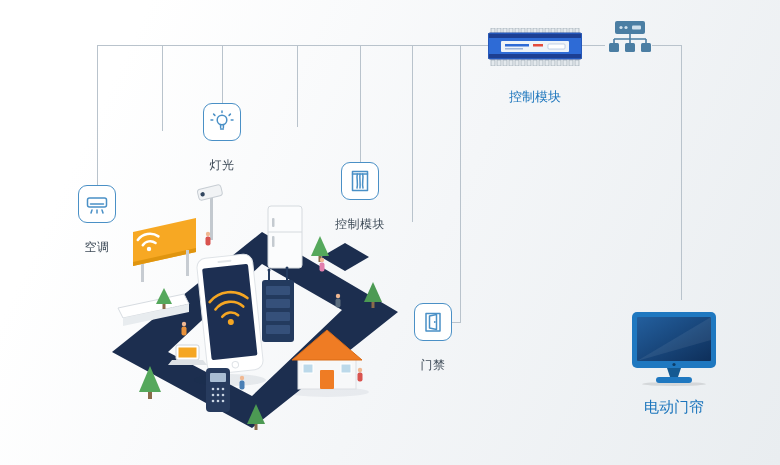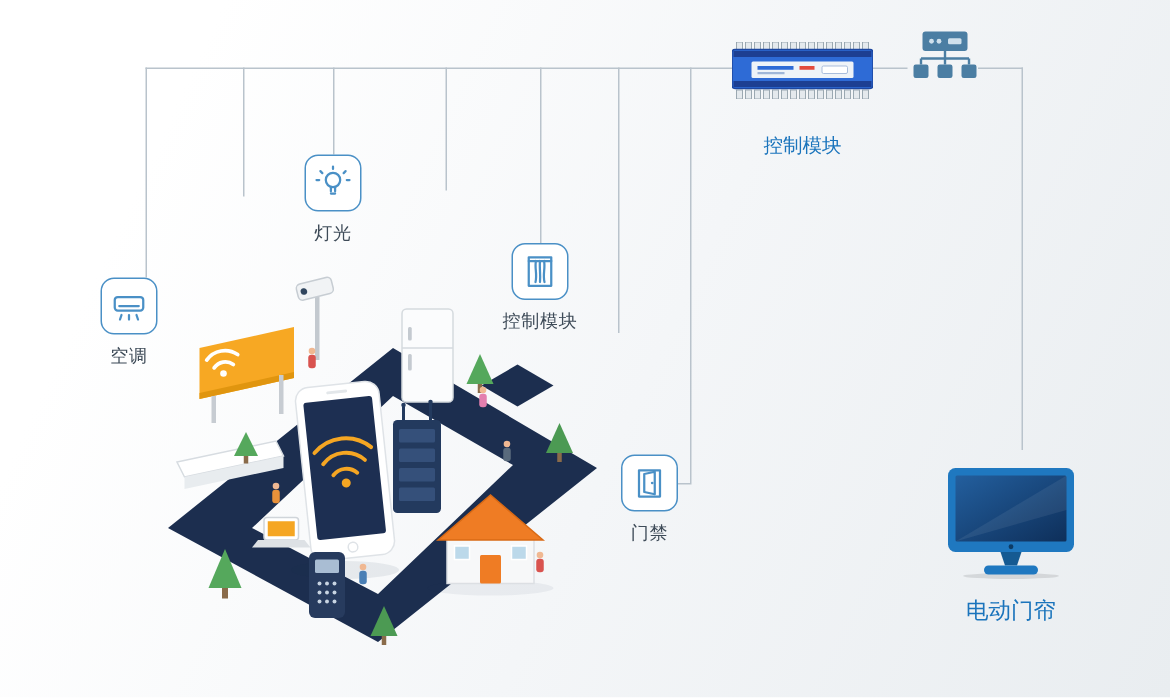--- a/index.html
+++ b/index.html
@@ -10,22 +10,22 @@
   }
   .line{position:absolute;background:#b9c3cc;z-index:1;}
   .scene{position:absolute;left:88px;top:168px;width:330px;height:290px;z-index:2;}
   .device{position:absolute;width:76px;text-align:center;z-index:3;}
   .dev-box{
     width:38px;height:38px;margin:0 auto;background:#fff;box-sizing:border-box;
     border:1.5px solid #4a90c6;border-radius:9px;
     display:flex;align-items:center;justify-content:center;
   }
   .dev-box svg{stroke:#4a90c6;fill:none;stroke-width:1.5;stroke-linecap:round;stroke-linejoin:round;}
-  .dev-label{margin-top:6px;font-size:12px;color:#3e4b58;letter-spacing:.5px;}
-  .dev-aircon{left:48px;top:185px;}
+  .dev-label{margin-top:16px;font-size:12px;color:#3e4b58;letter-spacing:.5px;}
+  .dev-aircon{left:59px;top:185px;}
   .dev-router{left:124px;top:131px;}
   .dev-light{left:184px;top:103px;}
   .dev-computer{left:259px;top:127px;}
   .dev-curtain{left:322px;top:162px;}
   .dev-heater{left:374px;top:222px;}
   .dev-access{left:395px;top:303px;}
   .module-img{position:absolute;left:488px;top:28px;width:94px;height:38px;z-index:3;}
   .rs485-img{position:absolute;left:605px;top:20px;width:50px;height:40px;z-index:3;}
   .monitor-img{position:absolute;left:632px;top:312px;width:84px;height:74px;z-index:3;}
   .cap{position:absolute;width:120px;text-align:center;font-size:13px;font-weight:400;z-index:3;}

